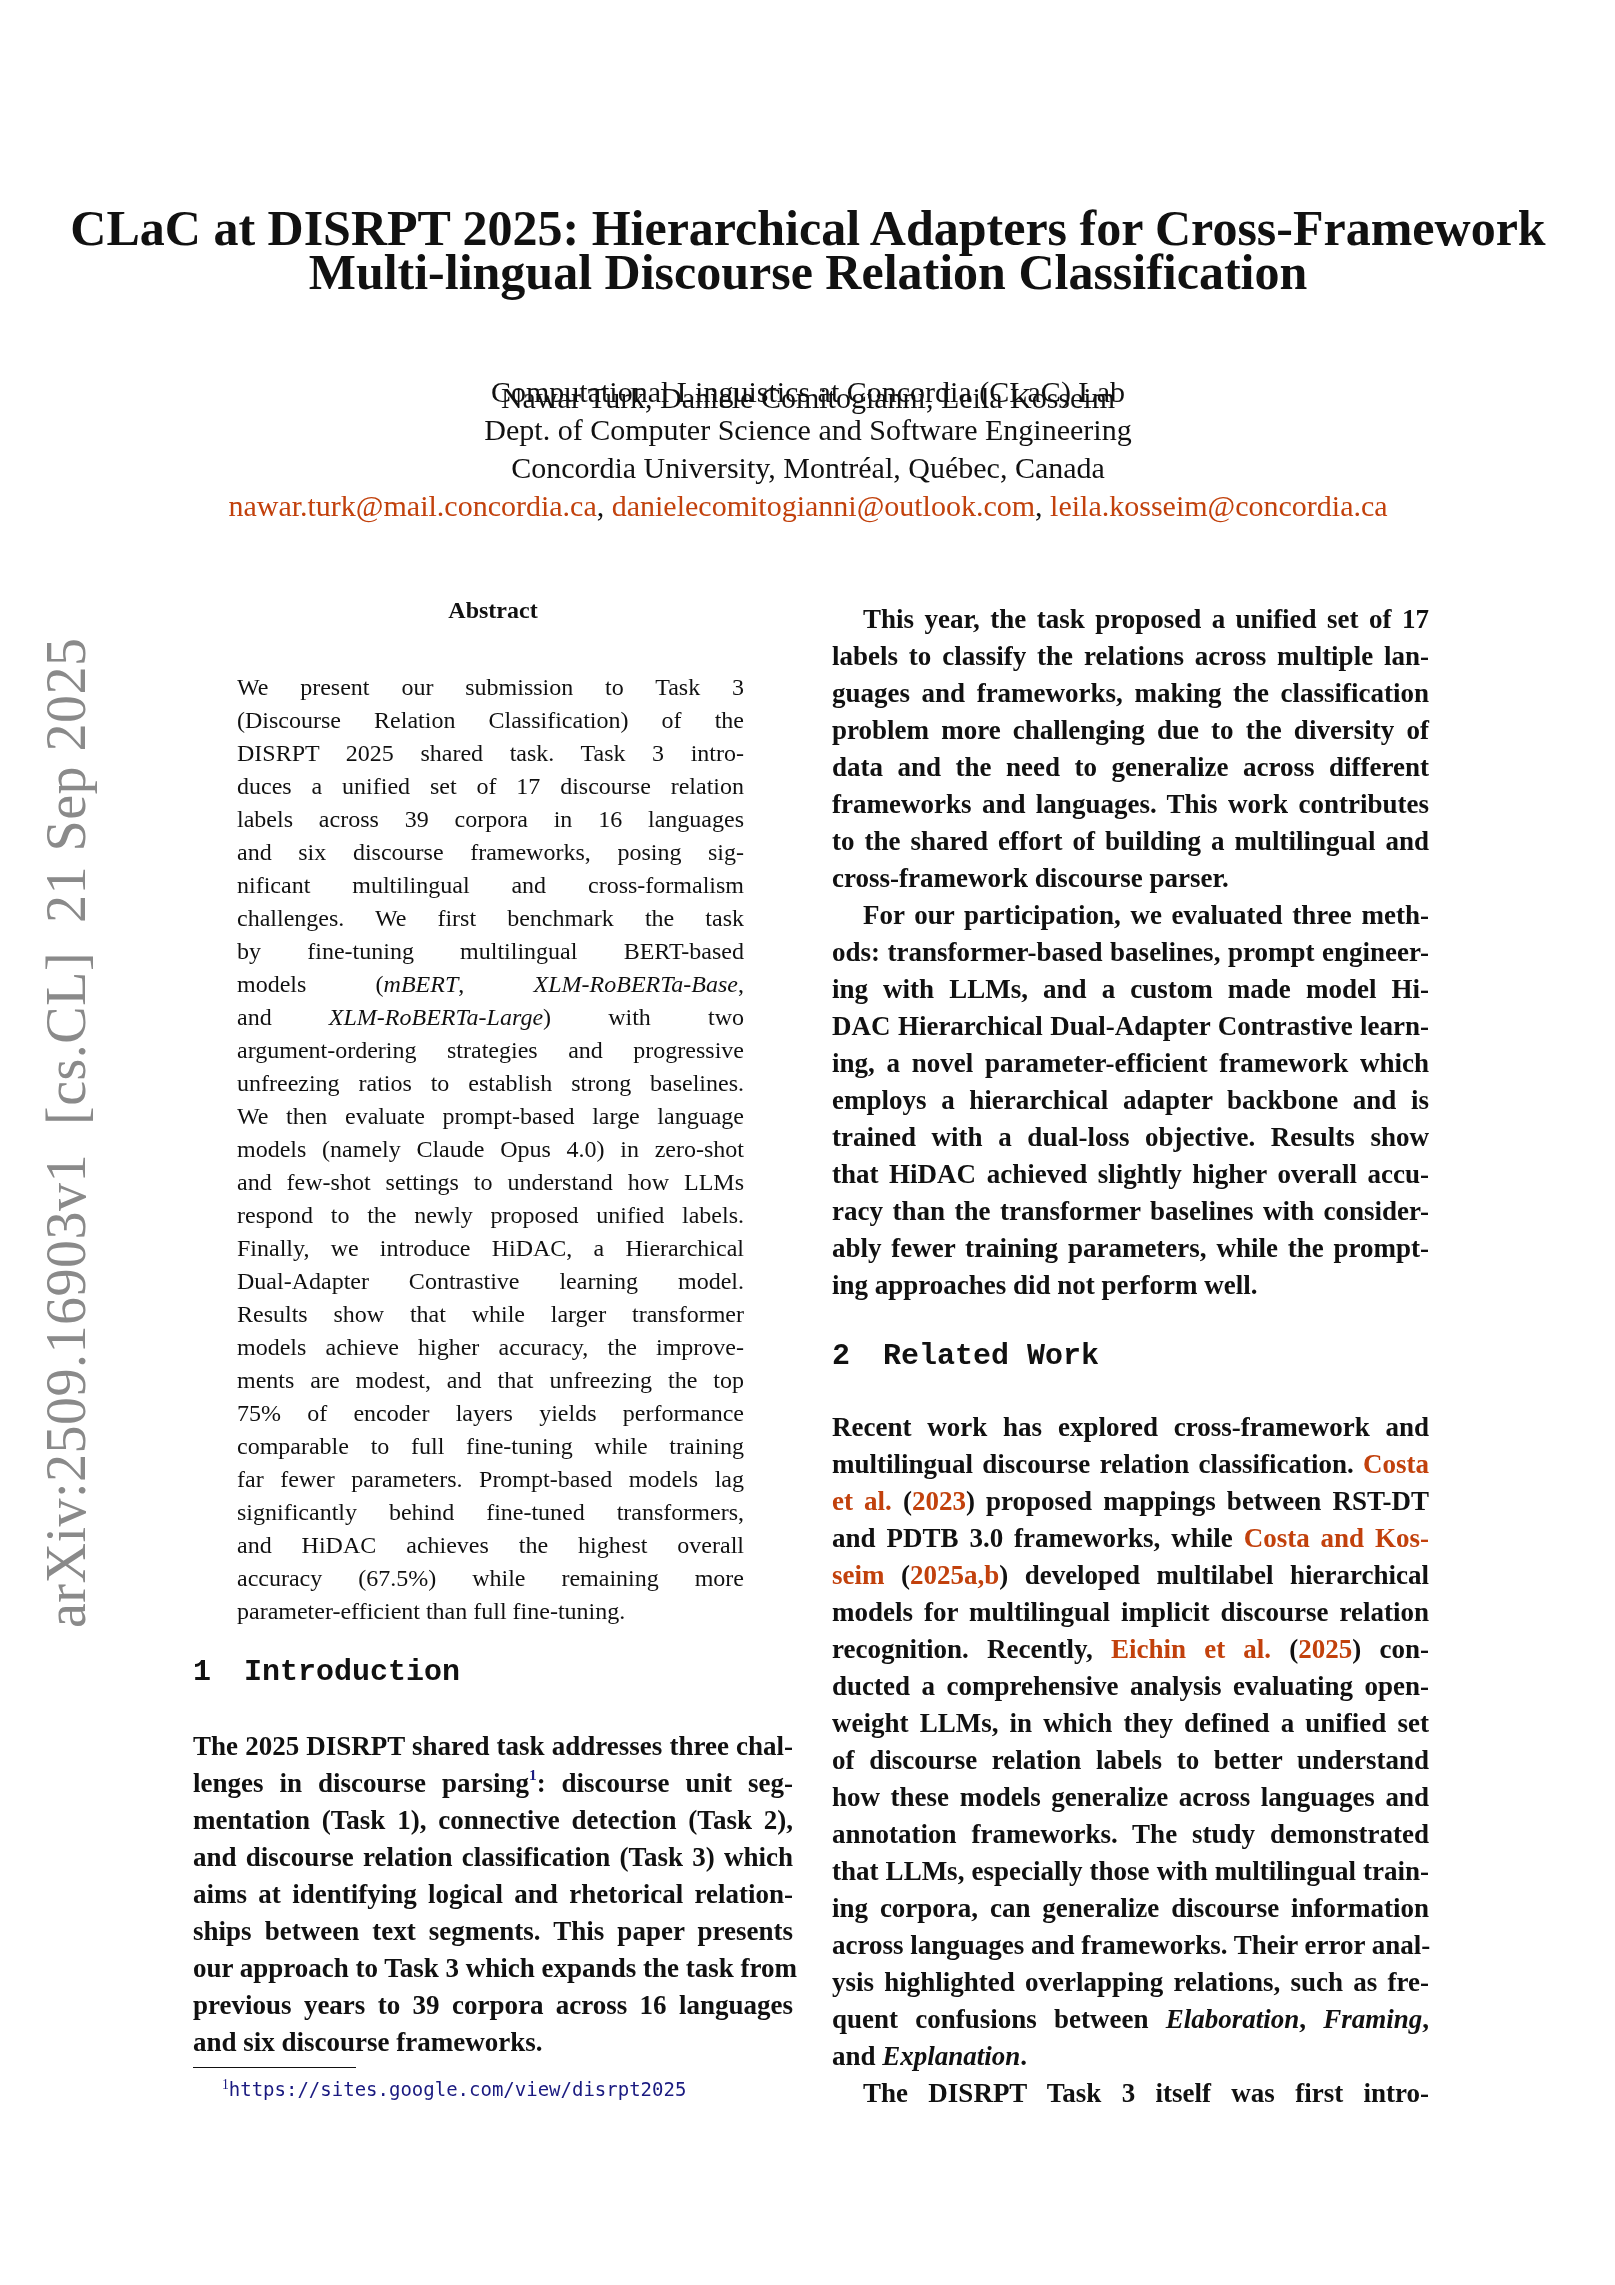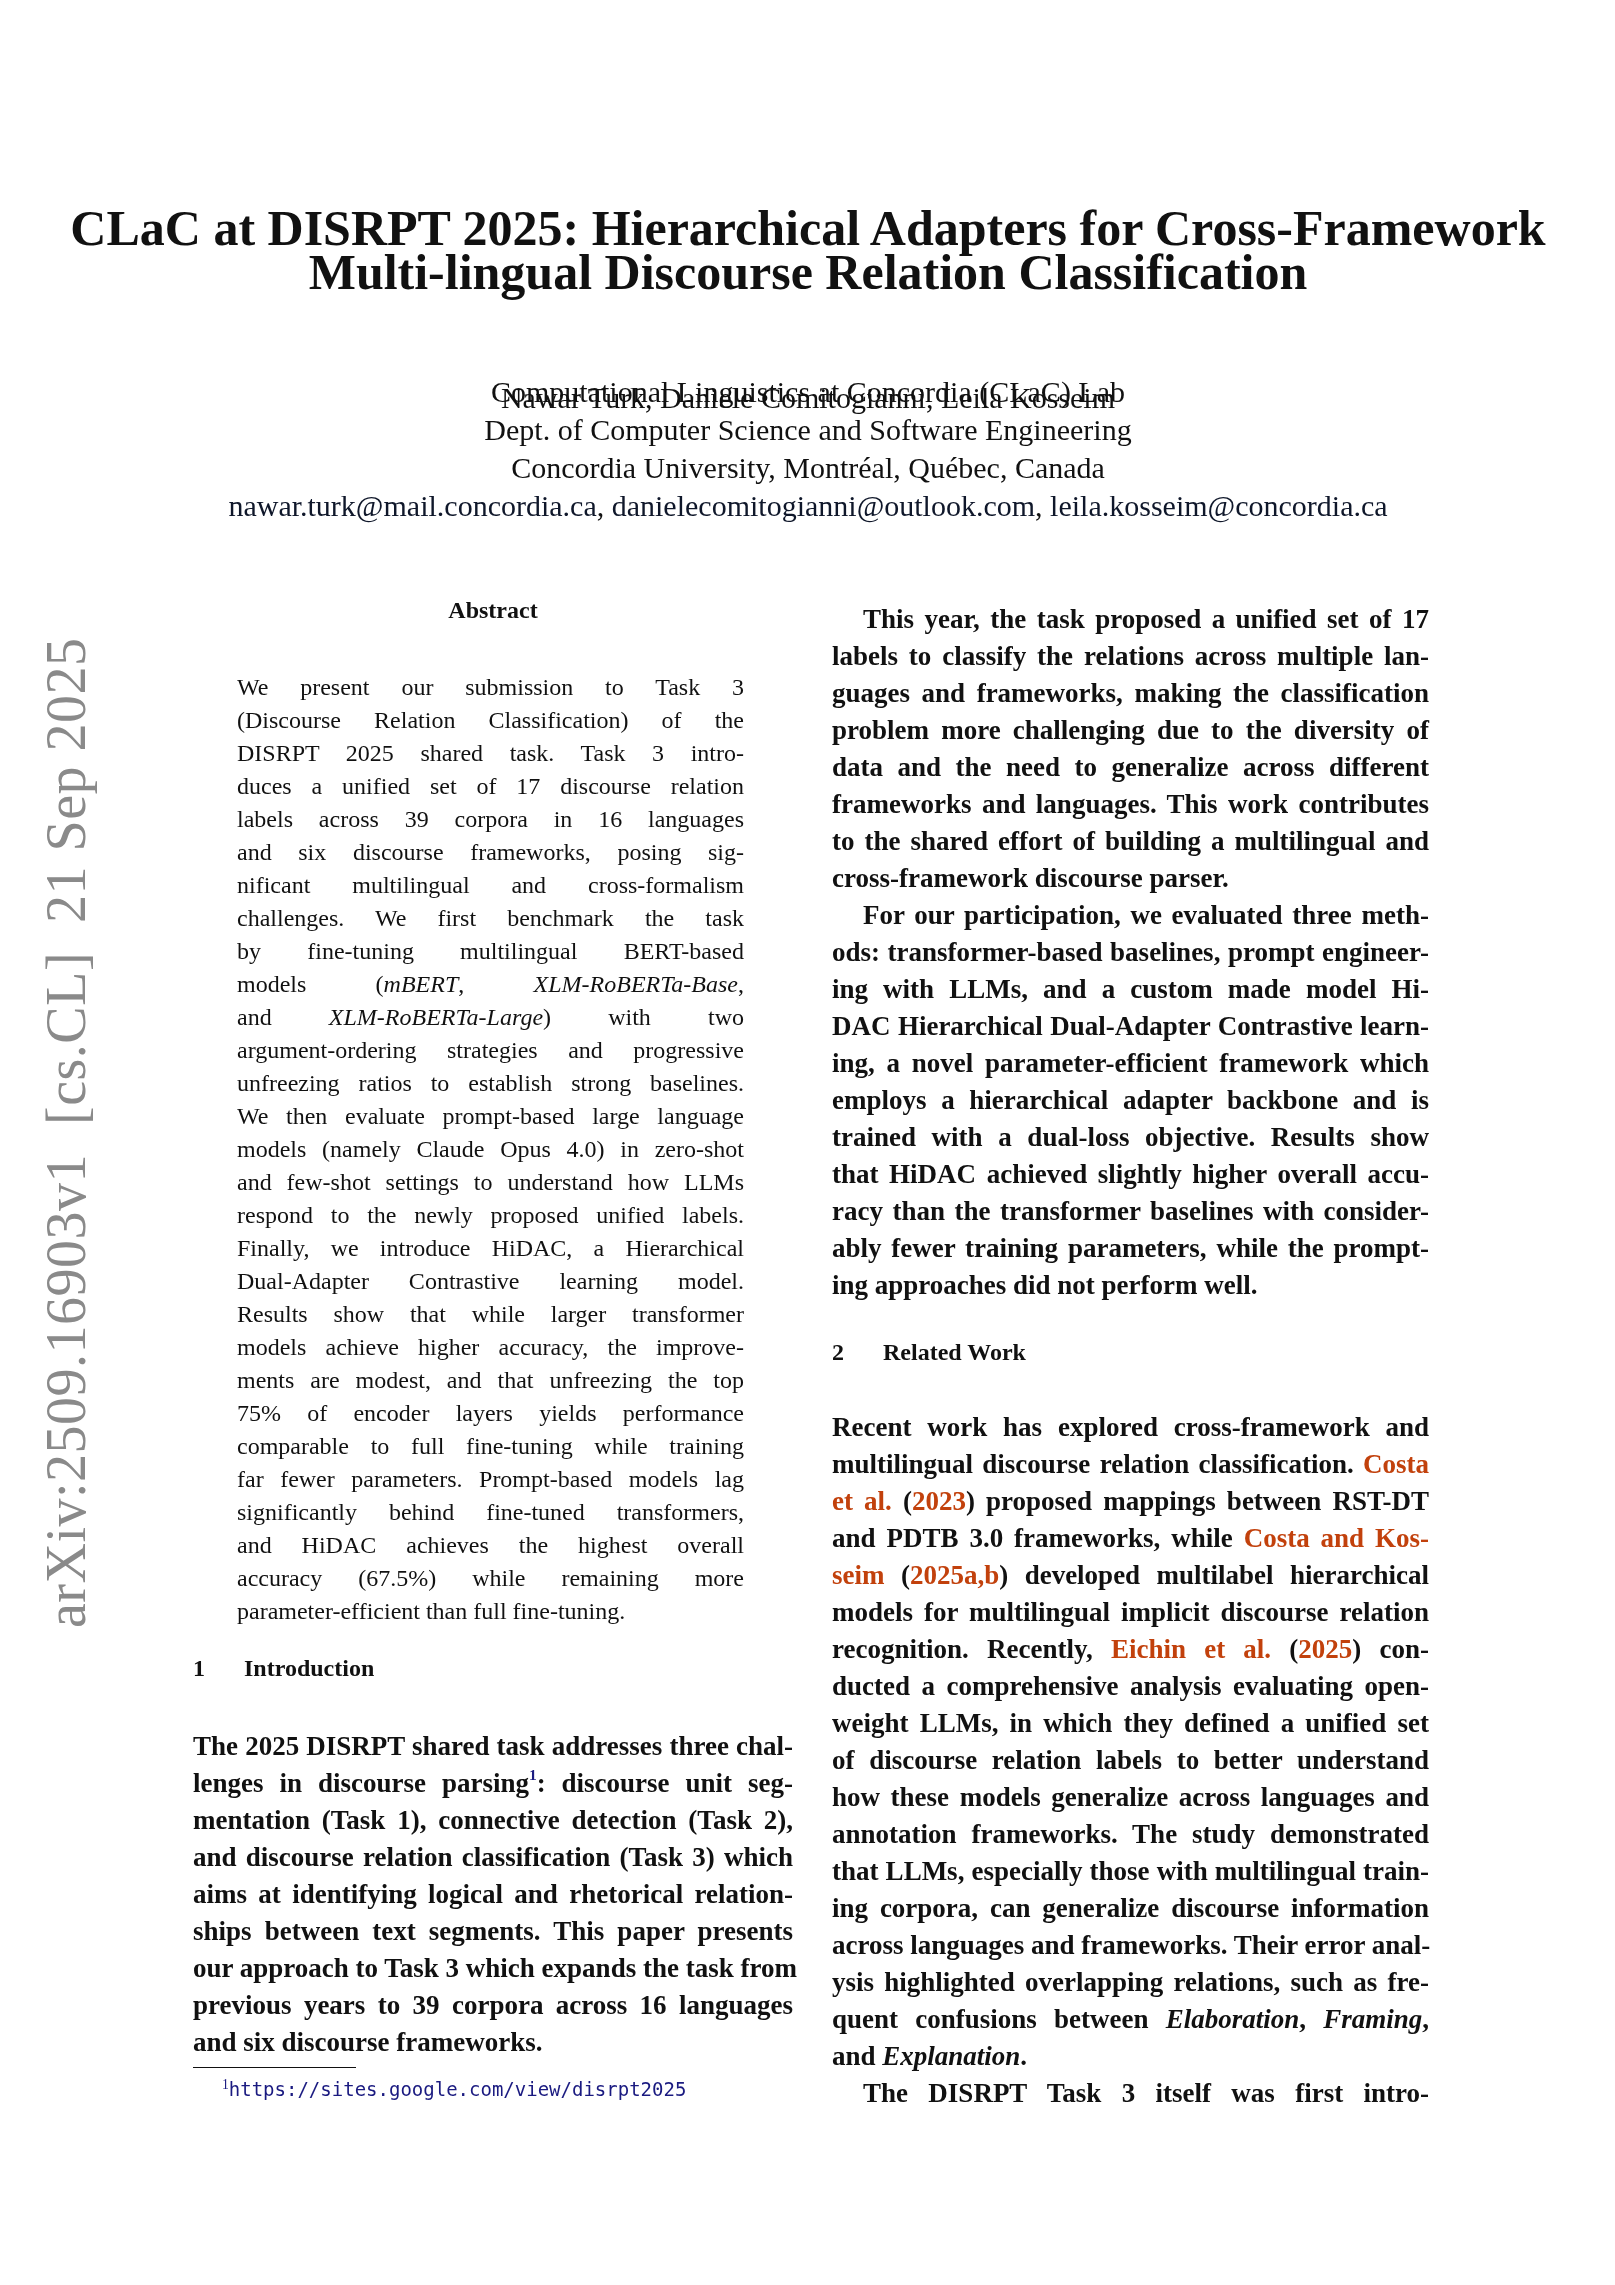--- a/index.html
+++ b/index.html
@@ -9,29 +9,29 @@
   .sidebar { position:absolute; left:34px; top:1628px; width:995px; height:54px;
              transform-origin:0 0; transform:rotate(-90deg);
              font-size:56px; color:#8a8a8a; white-space:pre; letter-spacing:0.5px; }
   .title { position:absolute; left:0; width:1616px; text-align:center;
            font-weight:bold; font-size:50px; line-height:45px; }
   .t1 { top:206px; } .t2 { top:250px; }
   .center-line { position:absolute; left:0; width:1616px; text-align:center; font-size:30px; line-height:38px; }
   .authors { top:335px; font-weight:normal;margin-top:44px; }
   .aff1 { top:373px; } .aff2 { top:411px; } .aff3 { top:449px; }
   .emails { top:487px; color:#1a1a80; }
-  .emails span { color:#0f172a; }
+  .emails span { color:#c2410c; }
   .emails .sep { color:#111; }
   .col { position:absolute; font-size:27px; line-height:37px;font-weight:bold; }
   .abs-h { position:absolute; left:193px; width:600px; top:597px; text-align:center; font-weight:bold; font-size:24px; }
   .abs { position:absolute; left:237px; width:507px; top:671px; font-size:24px; line-height:33px; text-align:justify; }
   .line { display:block; text-align:justify; text-align-last:justify; white-space:nowrap; }
   .line.last { text-align-last:left; }
   .abs .line { height:33px; }
-  .sec-h { position:absolute; font-weight:bold; font-size:24px; }
+  .sec-h { position:absolute; font-weight:bold; font-size:30px;font-family:Liberation Mono, monospace; }
   .sec-h .num { display:inline-block; width:51px; }
   .intro-h { left:193px; top:1655px; }
   .related-h { left:832px; top:1339px; }
   .left-body { left:193px; width:600px; top:1728px; }
   .right-body { left:832px; width:597px; top:601px; }
   .right-body2 { left:832px; top:897px; width:597px; }
   .right-body3 { left:832px; top:1409px; width:597px; }
   .line { height:37px; }
   .indent { padding-left:31px; box-sizing:border-box; }
   .cite { color:#c2410c; }

